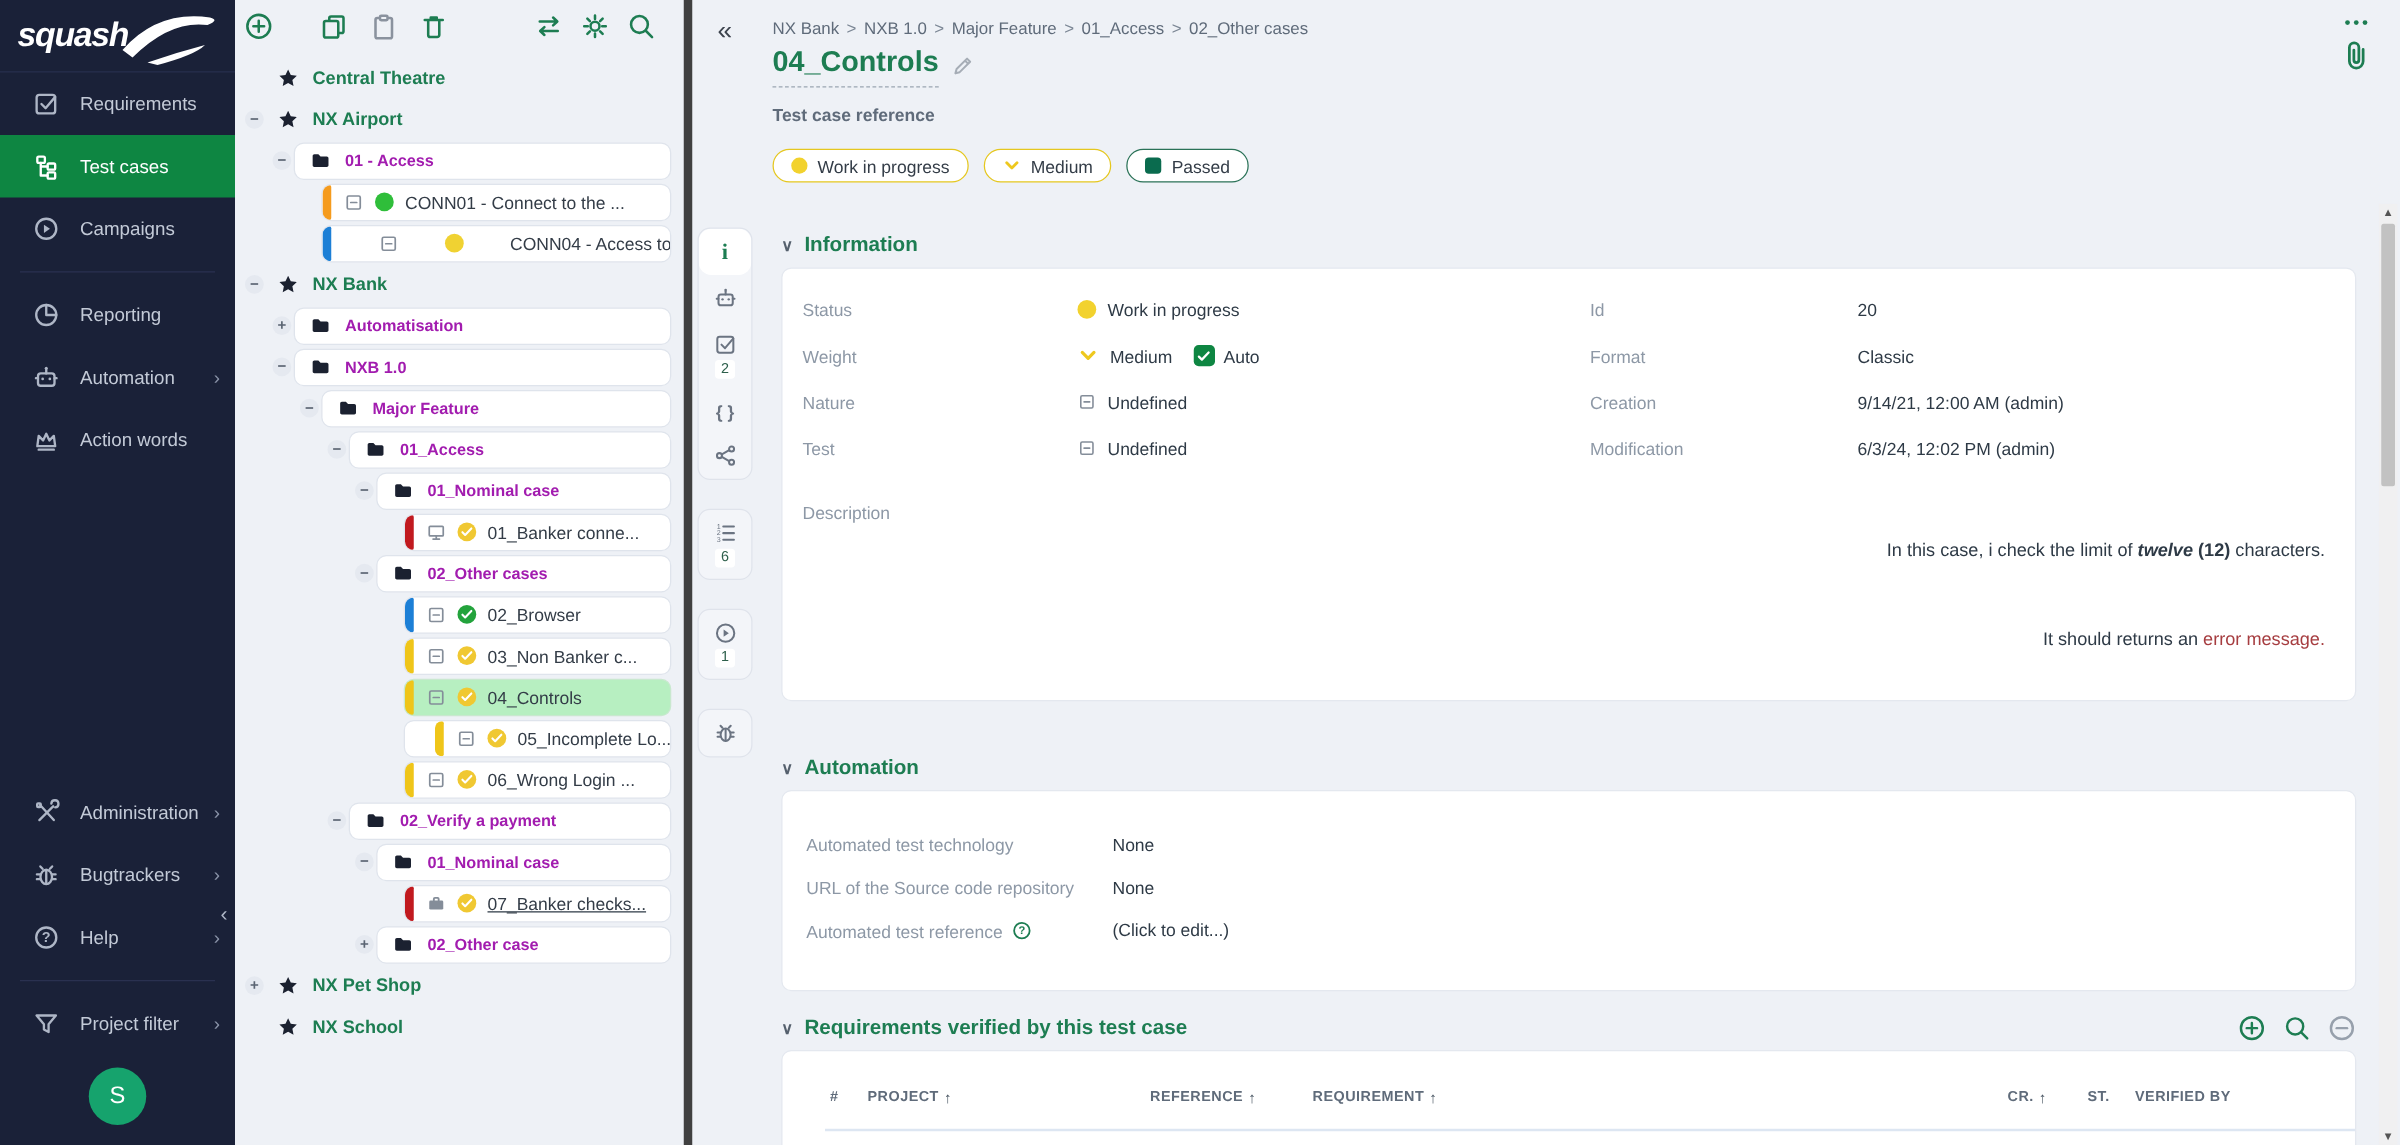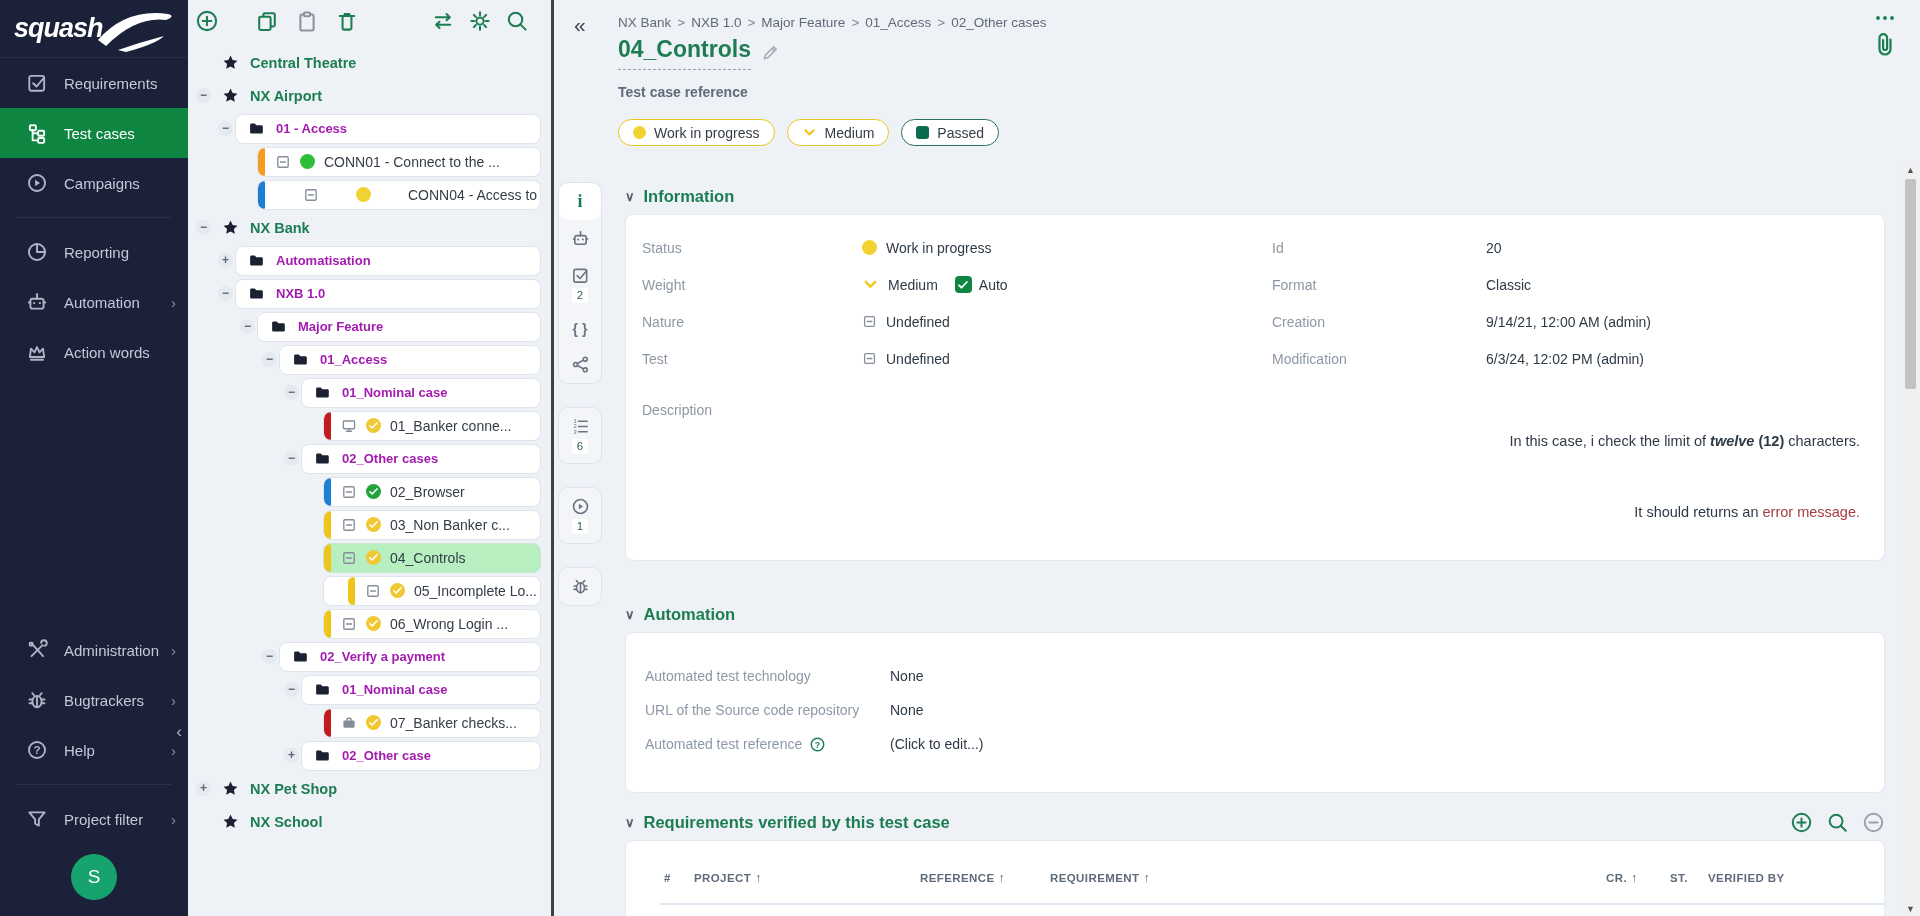--- a/index.html
+++ b/index.html
@@ -21,21 +21,21 @@
   .nav-chevron{margin-left:auto;color:#8a93a8;font-size:15px;}
   .nav-divider{height:1px;background:#2a3150;margin:9px 16px;}
   .side-spacer{flex:1;position:relative;}
   .side-collapse{position:absolute;right:6px;top:345px;color:#aeb6c6;font-size:17px;cursor:pointer;}
   .avatar-zone{height:66px;display:flex;align-items:center;justify-content:center;margin-bottom:6px;}
   .avatar{width:46px;height:46px;border-radius:50%;background:#16a36d;color:#fff;font-size:19px;
     display:flex;align-items:center;justify-content:center;cursor:pointer;}
 
   
   .tree-panel{position:absolute;left:188px;top:0;bottom:0;width:366px;background:#eef1f6;
-    border-right:3px solid #404040;}
+    border-right:7px solid #404040;}
   .tree-toolbar{height:42px;display:flex;align-items:center;}
   .tbtn{width:24px;height:24px;color:#1d7d52;cursor:pointer;}
   .tbtn.muted{color:#8a929e;}
   .tree-list{padding-top:4px;}
   .tree-row{position:relative;height:33px;display:flex;align-items:center;}
   .expander{position:absolute;width:15px;height:15px;border-radius:50%;background:#e5e9f0;color:#5a6472;
     font:600 12px/14px "Liberation Sans",sans-serif;text-align:center;cursor:pointer;z-index:2;}
   .proj-star{width:17px;height:17px;color:#1b2130;margin-right:11px;flex:0 0 17px;}
   .proj-label{color:#1d7d52;font-size:14.5px;font-weight:700;cursor:pointer;}
   .tree-card{height:30px;flex:1;margin-right:10px;background:#fff;border:1px solid #dfe4ec;
@@ -102,21 +102,21 @@
   .auto-chip{display:flex;align-items:center;gap:7px;margin-left:8px;}
   .auto-box{width:17px;height:17px;border-radius:4px;background:#0e8642;position:relative;}
   .auto-box svg{position:absolute;left:2.5px;top:2.5px;width:12px;height:12px;}
   .desc-label{margin-top:25px;color:#8d98a6;font-size:14px;}
   .desc-body{padding-left:9px;text-align:right;}
   .desc-p1{margin-top:15px;font-size:14.5px;}
   .desc-p2{margin-top:55px;font-size:14.5px;}
   .seg-red{color:#a63d40;}
   .card.auto{height:161px;padding:26px 24px 0 19px;}
   .arow{display:grid;grid-template-columns:245px 1fr;align-items:center;height:34px;}
-  .arow .lab{display:flex;align-items:flex-start;gap:7px;}
+  .arow .lab{display:flex;align-items:flex-end;gap:7px;}
   .qmark{width:17px;height:17px;color:#1d7d52;}
   .card.reqs{height:280px;padding:20px 0 0 38px;}
   .req-header{display:grid;grid-template-columns:30px 226px 130px 556px 64px 38px auto;
     align-items:center;height:34px;color:#5f6b7a;font-size:11.5px;font-weight:700;letter-spacing:.4px;}
   .req-col{display:flex;align-items:center;gap:4px;cursor:pointer;}
   .sort-arrow{font-size:12px;color:#4a5663;font-weight:400;}
   .req-divider{height:2px;background:#dde6f2;margin:8px 0 0 -4px;}
 
   
   .vscroll{position:absolute;right:2px;top:163px;bottom:0;width:15px;background:#f0f0f1;}
@@ -551,21 +551,21 @@
           <div class="tree-card folder-card" style="margin-left: 113px;">
             <span class="icon ">
               <svg viewBox="0 0 20 20" fill="none" stroke="currentColor" stroke-width="1.7" stroke-linecap="round" stroke-linejoin="round">
                 <path d="M2.5 5.7c0-.9.7-1.6 1.6-1.6h3.8l2 2h5.9c.9 0 1.6.7 1.6 1.6v6.6c0 .9-.7 1.6-1.6 1.6H4.1c-.9 0-1.6-.7-1.6-1.6z" fill="currentColor" stroke="none"></path>
               </svg>
             </span>
             <span class="folder-label">01_Nominal case</span>
           </div>
         </div>
         <div class="tree-row">
-          <div class="tree-card " style="margin-left: 135px;">
+          <div class="tree-card " style="margin-left: 135px; text-decoration: underline;">
             <span class="case-bar" style="background: rgb(193, 26, 31);"></span>
             <span class="icon case-icn">
               <svg viewBox="0 0 20 20" fill="none" stroke="currentColor" stroke-width="1.7" stroke-linecap="round" stroke-linejoin="round">
                 <rect x="3" y="6.8" width="14" height="9" rx="1.4" fill="currentColor" stroke="none"></rect>
                 <path d="M7.6 6.5V5.2c0-.6.5-1.1 1.1-1.1h2.6c.6 0 1.1.5 1.1 1.1v1.3" stroke-width="1.9"></path>
               </svg>
             </span>
             <span class="case-status" style="background: rgb(240, 200, 50);">
               <svg viewBox="0 0 20 20" fill="none" stroke="currentColor" stroke-width="1.7" stroke-linecap="round" stroke-linejoin="round">
                 <path d="M3.5 10.5l4 4L16.5 5" stroke="#fff" stroke-width="3"></path>

